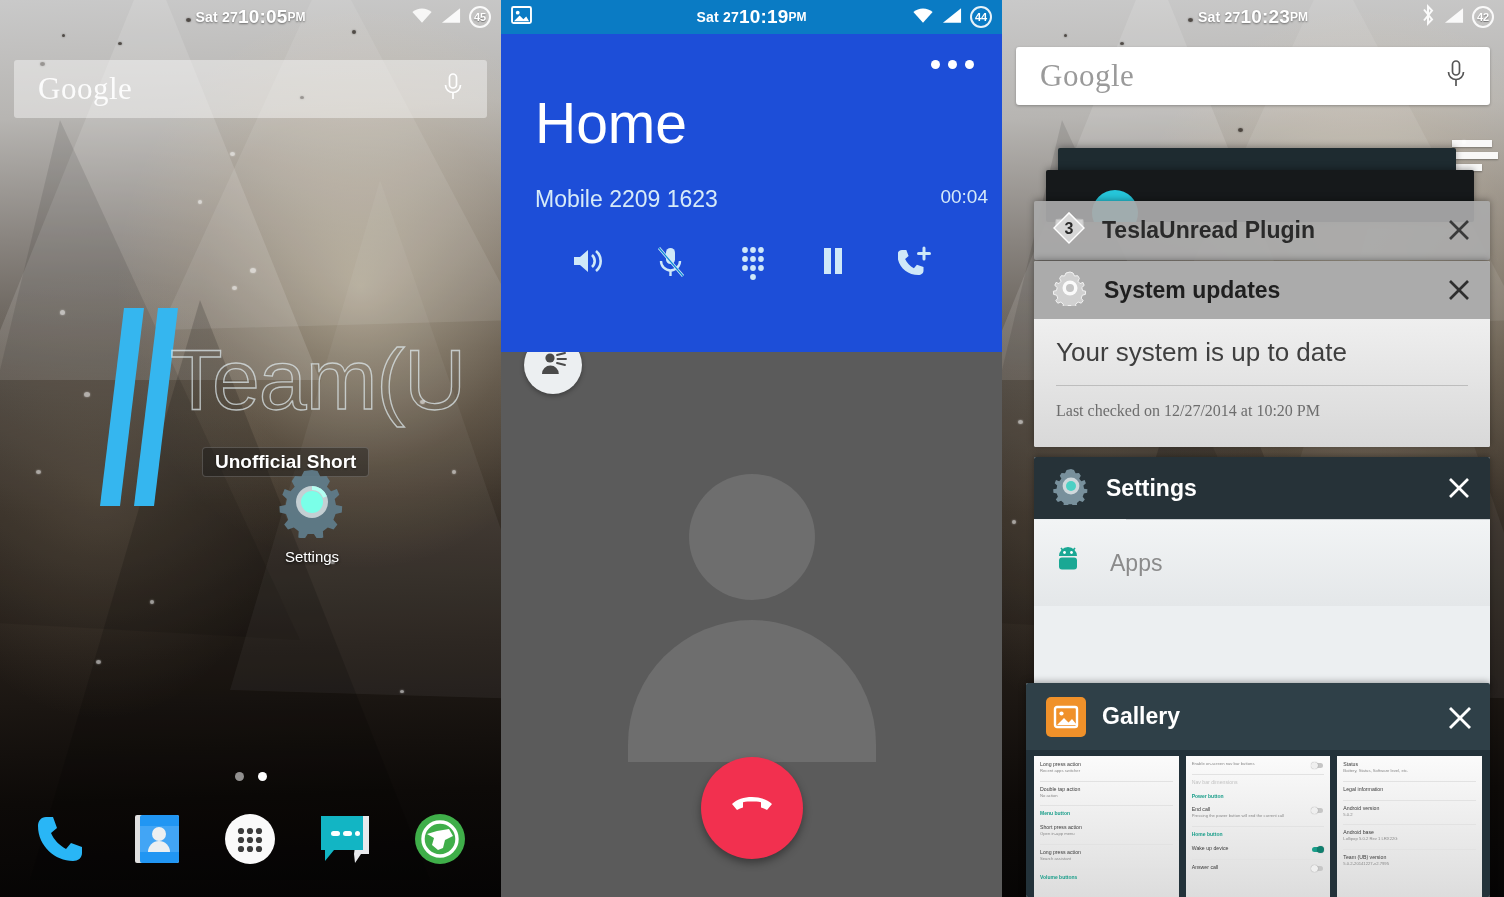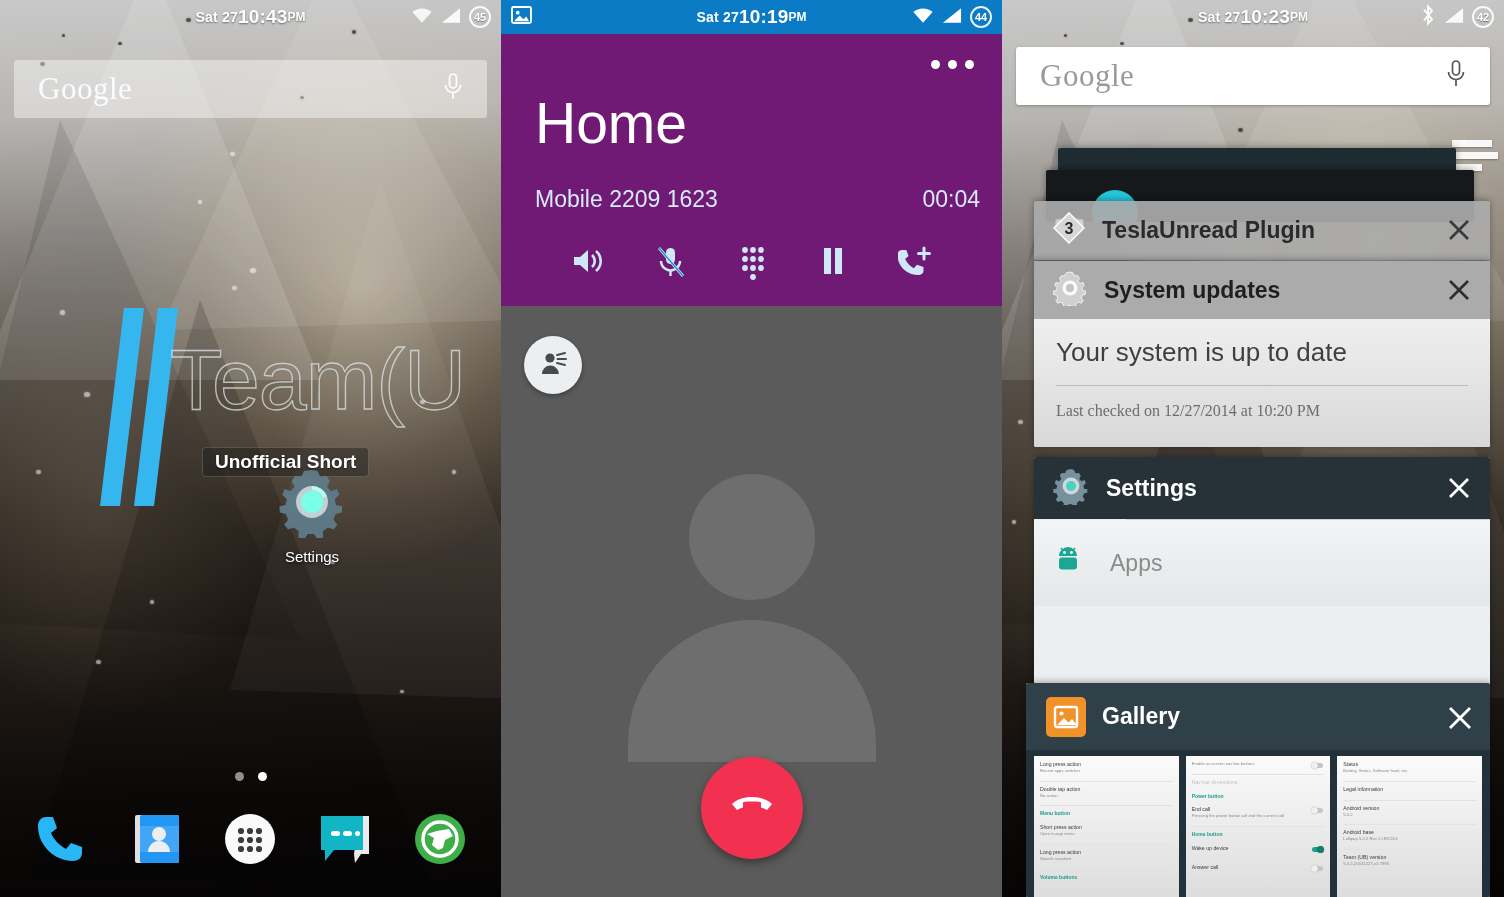--- a/index.html
+++ b/index.html
@@ -65,26 +65,26 @@
 
   .dots { position:absolute; bottom:116px; left:0; right:0; display:flex; justify-content:center;
           gap:14px; z-index:25; }
   .dot { width:9px; height:9px; border-radius:50%; background:rgba(255,255,255,.55); }
   .dot.on { background:#fff; }
 
   .dock { position:absolute; bottom:8px; left:0; right:0; height:96px; display:flex;
           align-items:center; justify-content:space-around; padding:0 14px; z-index:25; }
 
   
-  .callhead { position:absolute; top:34px; left:0; right:0; height:272px; background:#701a75; z-index:20; }
+  .callhead { position:absolute; top:34px; left:0; right:0; height:318px; background:#1d4ed8; z-index:20; }
   .overflow { position:absolute; top:26px; right:28px; display:flex; gap:8px; }
   .odot { width:9px; height:9px; border-radius:50%; background:#fff; }
   .callname { position:absolute; left:34px; top:56px; color:#fff; font-size:57px; font-weight:300; }
   .callsub { position:absolute; left:34px; top:152px; color:#d6eaf8; font-size:23px; }
-  .calltimer { position:absolute; right:22px; top:152px; color:#d6eaf8; font-size:23px; }
+  .calltimer { position:absolute; right:14px; top:152px; color:#d6eaf8; font-size:19px; }
   .callactions { position:absolute; left:0; right:0; top:212px; display:flex;
                  justify-content:space-around; padding:0 44px; }
   .callbody { position:absolute; top:306px; left:0; right:0; bottom:0; background:#5b5b5b; z-index:10; }
   .fab-sm { position:absolute; left:23px; top:30px; width:58px; height:58px; border-radius:50%;
             background:#eceff1; display:flex; align-items:center; justify-content:center;
             box-shadow:0 2px 5px rgba(0,0,0,.32); }
   .avatar { position:absolute; left:50%; transform:translateX(-50%); top:168px; width:298px; height:300px; }
   .av-head { position:absolute; left:50%; transform:translateX(-50%); top:0; width:126px;
              height:126px; border-radius:50%; background:#6e6e6e; }
   .av-body { position:absolute; left:50%; transform:translateX(-50%); top:146px; width:248px;
@@ -182,21 +182,21 @@
       <div class="speck" style="left:330px;top:560px;width:5px;height:4px"></div>
       <div class="speck" style="left:150px;top:600px;width:4px;height:4px"></div>
       <div class="speck" style="left:96px;top:660px;width:5px;height:4px"></div>
       <div class="speck" style="left:400px;top:690px;width:4px;height:3px"></div>
     </div>
 
     <div class="statusbar">
       <div class="sb-left"></div>
       <div class="sb-mid">
         <span class="sb-date">Sat 27</span>
-        <span class="sb-time">10:43</span>
+        <span class="sb-time">10:05</span>
         <span class="sb-ampm">PM</span>
       </div>
       <div class="sb-right">
         <span>
           <svg width="22" height="17" viewBox="0 0 24 18">
               <path d="M12 17 L1.5 5.3 A16 16 0 0 1 22.5 5.3 Z" fill="rgba(255,255,255,.85)"></path>
             </svg>
         </span>
         <span>
           <svg width="20" height="17" viewBox="0 0 22 18">

